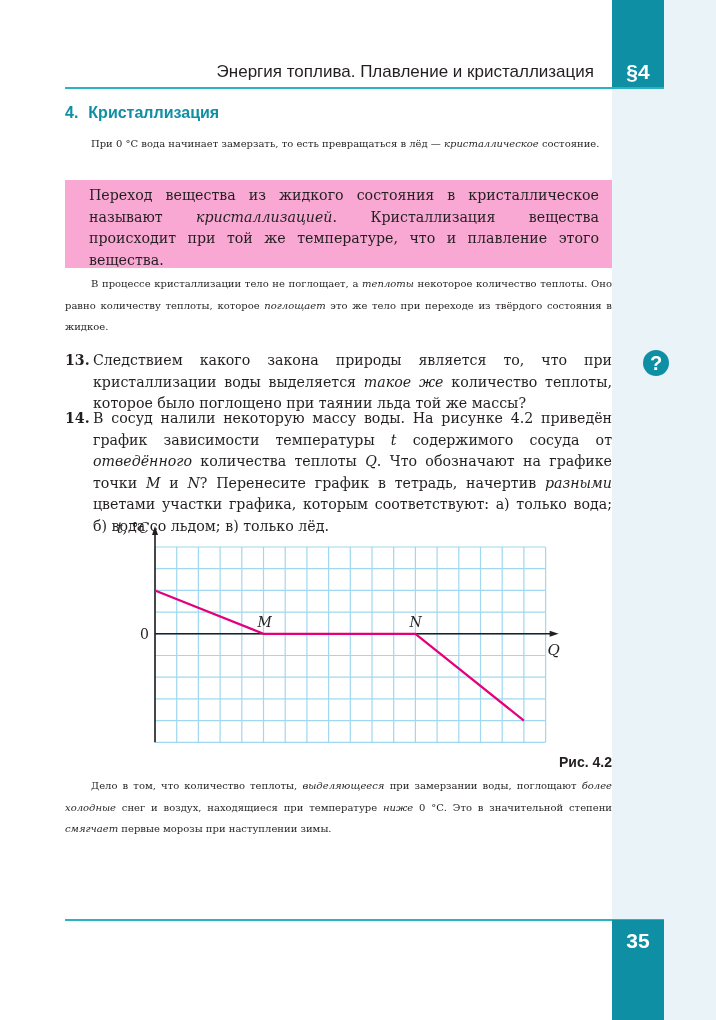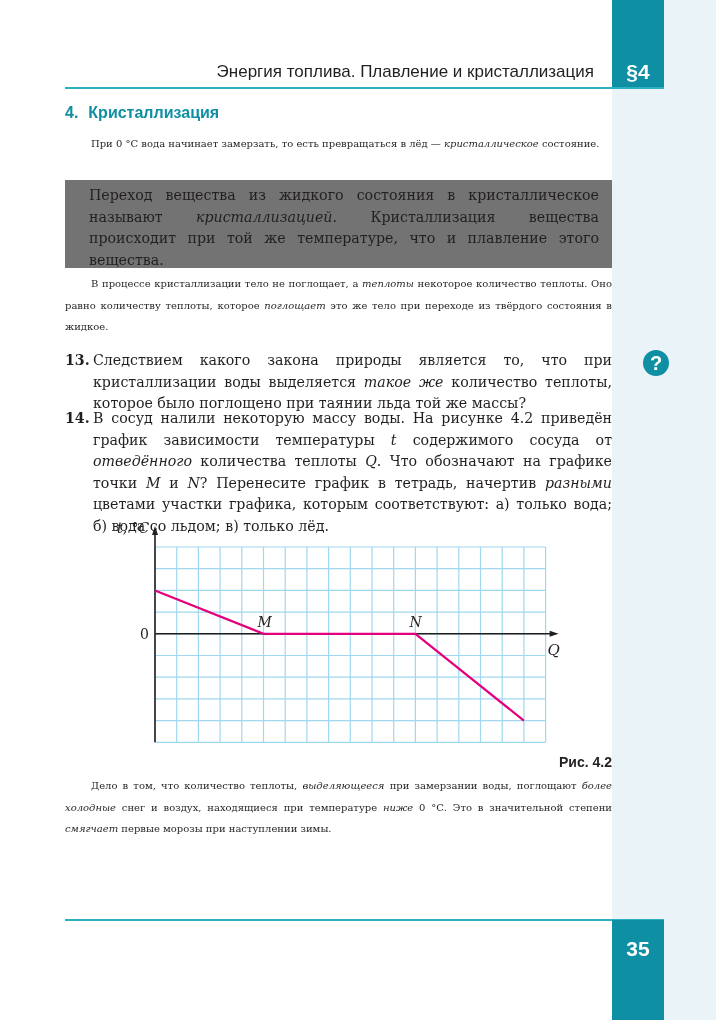--- a/index.html
+++ b/index.html
@@ -4,32 +4,32 @@
 <style>
   html, body { margin:0; padding:0; }
   body { width:716px; height:1020px; position:relative; background:#ffffff; overflow:hidden;
          font-family:"DejaVu Serif", serif; color:#231f20; }
   .side-bg { position:absolute; left:612px; top:0; width:104px; height:1020px; background:#eaf3f7; }
   .sec-tab { position:absolute; left:612px; top:0; width:52px; height:88px; background:#0f8fa3;
              color:#fff; font-family:"Liberation Sans", sans-serif; font-weight:bold; font-size:21px;
              display:flex; align-items:flex-end; justify-content:center; padding-bottom:4px; box-sizing:border-box; }
   .page-tab { position:absolute; left:612px; top:920px; width:52px; height:100px; background:#0f8fa3;
               color:#fff; font-family:"Liberation Sans", sans-serif; font-weight:bold; font-size:21px;
-              display:flex; justify-content:center; padding-top:17px; box-sizing:border-box; }
+              display:flex; justify-content:center; padding-top:9px; box-sizing:border-box; }
   .running-head { position:absolute; right:122px; top:62px; font-family:"Liberation Sans", sans-serif;
                   font-size:17px; color:#231f20; white-space:nowrap;text-align:center; }
   .rule-top { position:absolute; left:65px; top:87px; width:599px; height:2px; background:#2bb0c4; }
   .rule-bottom { position:absolute; left:65px; top:919px; width:599px; height:2px; background:#2bb0c4; }
   .heading { position:absolute; left:65px; top:104px; font-family:"Liberation Sans", sans-serif; font-weight:bold;
              font-size:16px; color:#0f8fa3; }
   .heading .num { margin-right:10px; }
   .text { position:absolute; left:65px; width:547px; font-size:10px; line-height:21.5px; text-align:justify; }
   .text p { margin:0; text-indent:26px; }
   .text i { font-style:italic; }
-  .defbox { position:absolute; left:65px; top:180px; width:547px; height:88px; background:#737373; }
+  .defbox { position:absolute; left:65px; top:180px; width:547px; height:88px; background:#f9a8d4; }
   .defbox .inner { position:absolute; left:24px; top:5px; width:510px; font-size:14.2px; line-height:21.5px; text-align:justify; }
   .q { position:absolute; left:65px; width:547px; font-size:14.2px; line-height:21.5px; text-align:justify; }
   .q .qn { position:absolute; left:0; top:0; font-weight:bold; }
   .q .qt { margin-left:28px; }
   .help-icon { position:absolute; left:643px; top:350px; width:26px; height:26px; border-radius:50%; background:#0f8fa3;
                color:#fff; font-family:"Liberation Sans", sans-serif; font-weight:bold; font-size:20px;
                display:flex; align-items:center; justify-content:center; }
   .chart { position:absolute; left:100px; top:515px; width:480px; height:240px; }
   .fig-caption { position:absolute; left:65px; width:547px; top:754px; text-align:right;
                  font-family:"Liberation Sans", sans-serif; font-weight:bold; font-size:14px; }

